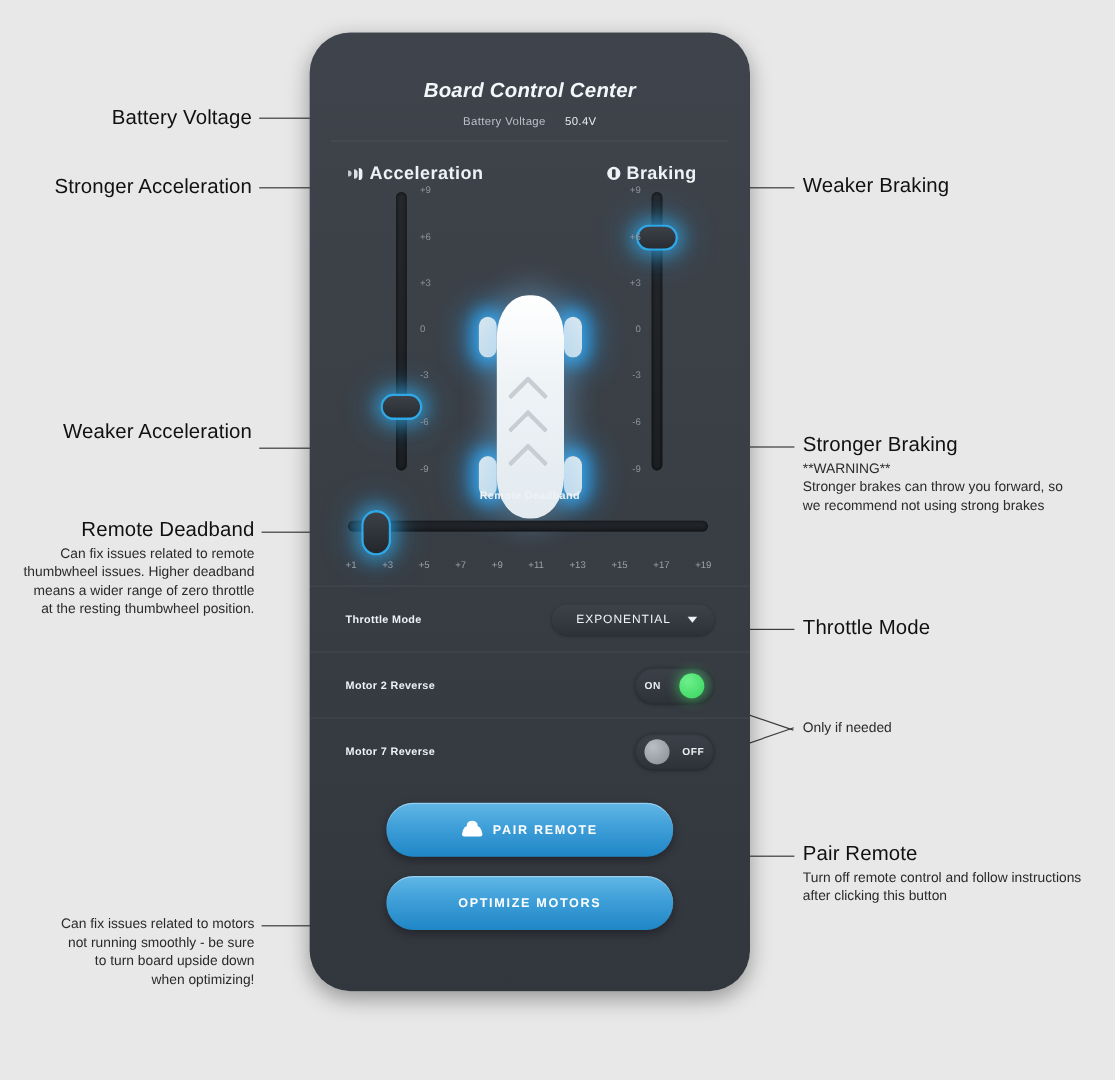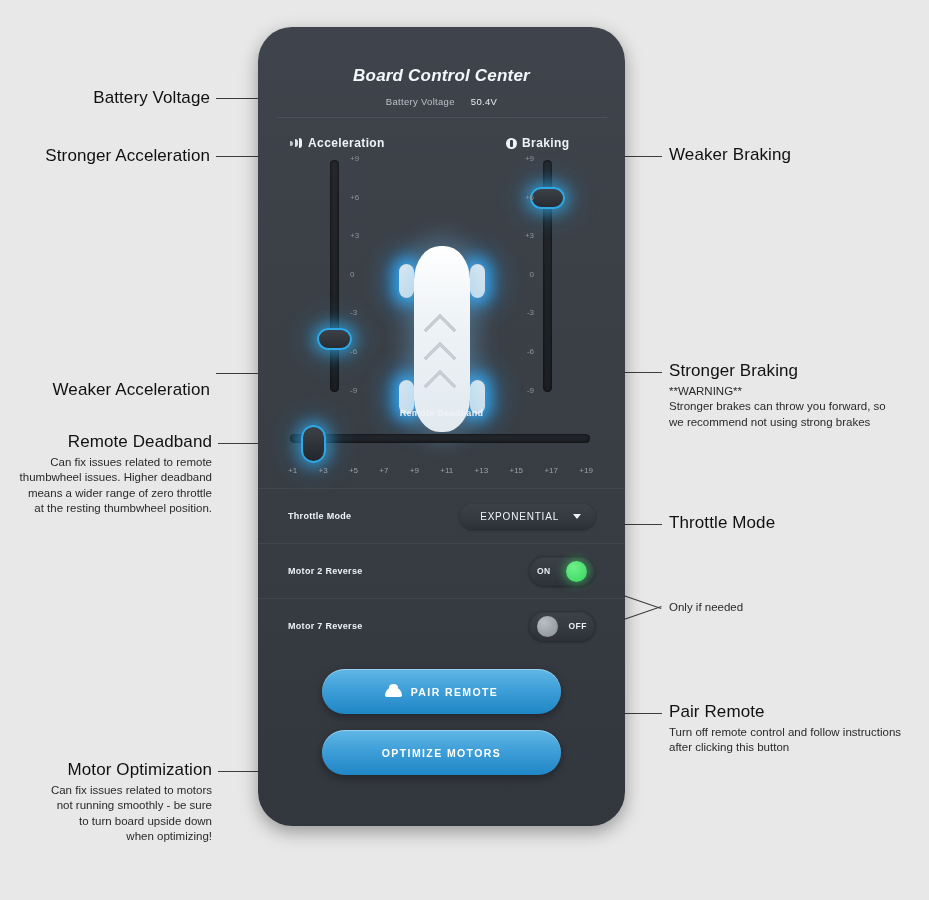--- a/index.html
+++ b/index.html
@@ -50,21 +50,21 @@
   .pbatt .v { color: #e7ecf1; margin-left: 16px; font-weight: 500; }
   .hdr-sep {
     margin: 10px 18px 0 18px; height: 1px;
     background: rgba(255,255,255,.07);
   }
 
   
   .sliders { position: relative; height: 290px; }
   .schead {
     position: absolute; top: 18px;
-    font-size: 12px; font-weight: 700; letter-spacing: .4px; color: #eef2f6;
+    font-size: 15px; font-weight: 700; letter-spacing: .4px; color: #eef2f6;
     display: flex; align-items: center; gap: 5px;
   }
   .schead.acc { left: 32px; }
   .schead.brk { left: 248px; }
   .ico-acc { display:inline-block; width:13px; height:10px; position:relative; }
   .ico-acc i {
     position:absolute; top:0; width:3px; height:10px; background:#eef2f6;
     border-radius: 0 3px 3px 0;
   }
   .ico-acc i:nth-child(1){ left:0; height:5px; top:2.5px; opacity:.75;}
@@ -217,36 +217,35 @@
   <div class="anno left" style="left:10px; top:88px; width:200px;">
     <div class="a-title">Battery Voltage</div>
   </div>
   <div class="lead" style="left:216px; top:98px; width:146px;"></div>
 
   <div class="anno left" style="left:10px; top:146px; width:200px;">
     <div class="a-title">Stronger Acceleration</div>
   </div>
   <div class="lead" style="left:216px; top:156px; width:110px;"></div>
 
-  <div class="anno left" style="left:10px; top:380px; width:200px;">
+  <div class="anno left" style="left:10px; top:350px; width:200px;">
     <div class="a-title">Weaker Acceleration</div>
   </div>
   <div class="lead" style="left:216px; top:373px; width:110px;"></div>
 
   <div class="anno left" style="left:6px; top:432px; width:206px;">
     <div class="a-title">Remote Deadband</div>
     <div class="a-body" style="white-space:pre-line;">Can fix issues related to remote
 thumbwheel issues. Higher deadband
 means a wider range of zero throttle
 at the resting thumbwheel position.</div>
   </div>
   <div class="lead" style="left:218px; top:443px; width:128px;"></div>
 
   <div class="anno left" style="left:6px; top:760px; width:206px;">
-    <div class="a-title">Motor Optimization</div>
     <div class="a-body" style="white-space:pre-line;">Can fix issues related to motors
 not running smoothly - be sure
 to turn board upside down
 when optimizing!</div>
   </div>
   <div class="lead" style="left:218px; top:771px; width:96px;"></div>
 
   <div class="anno right" style="left:669px; top:145px; width:250px;">
     <div class="a-title">Weaker Braking</div>
   </div>

